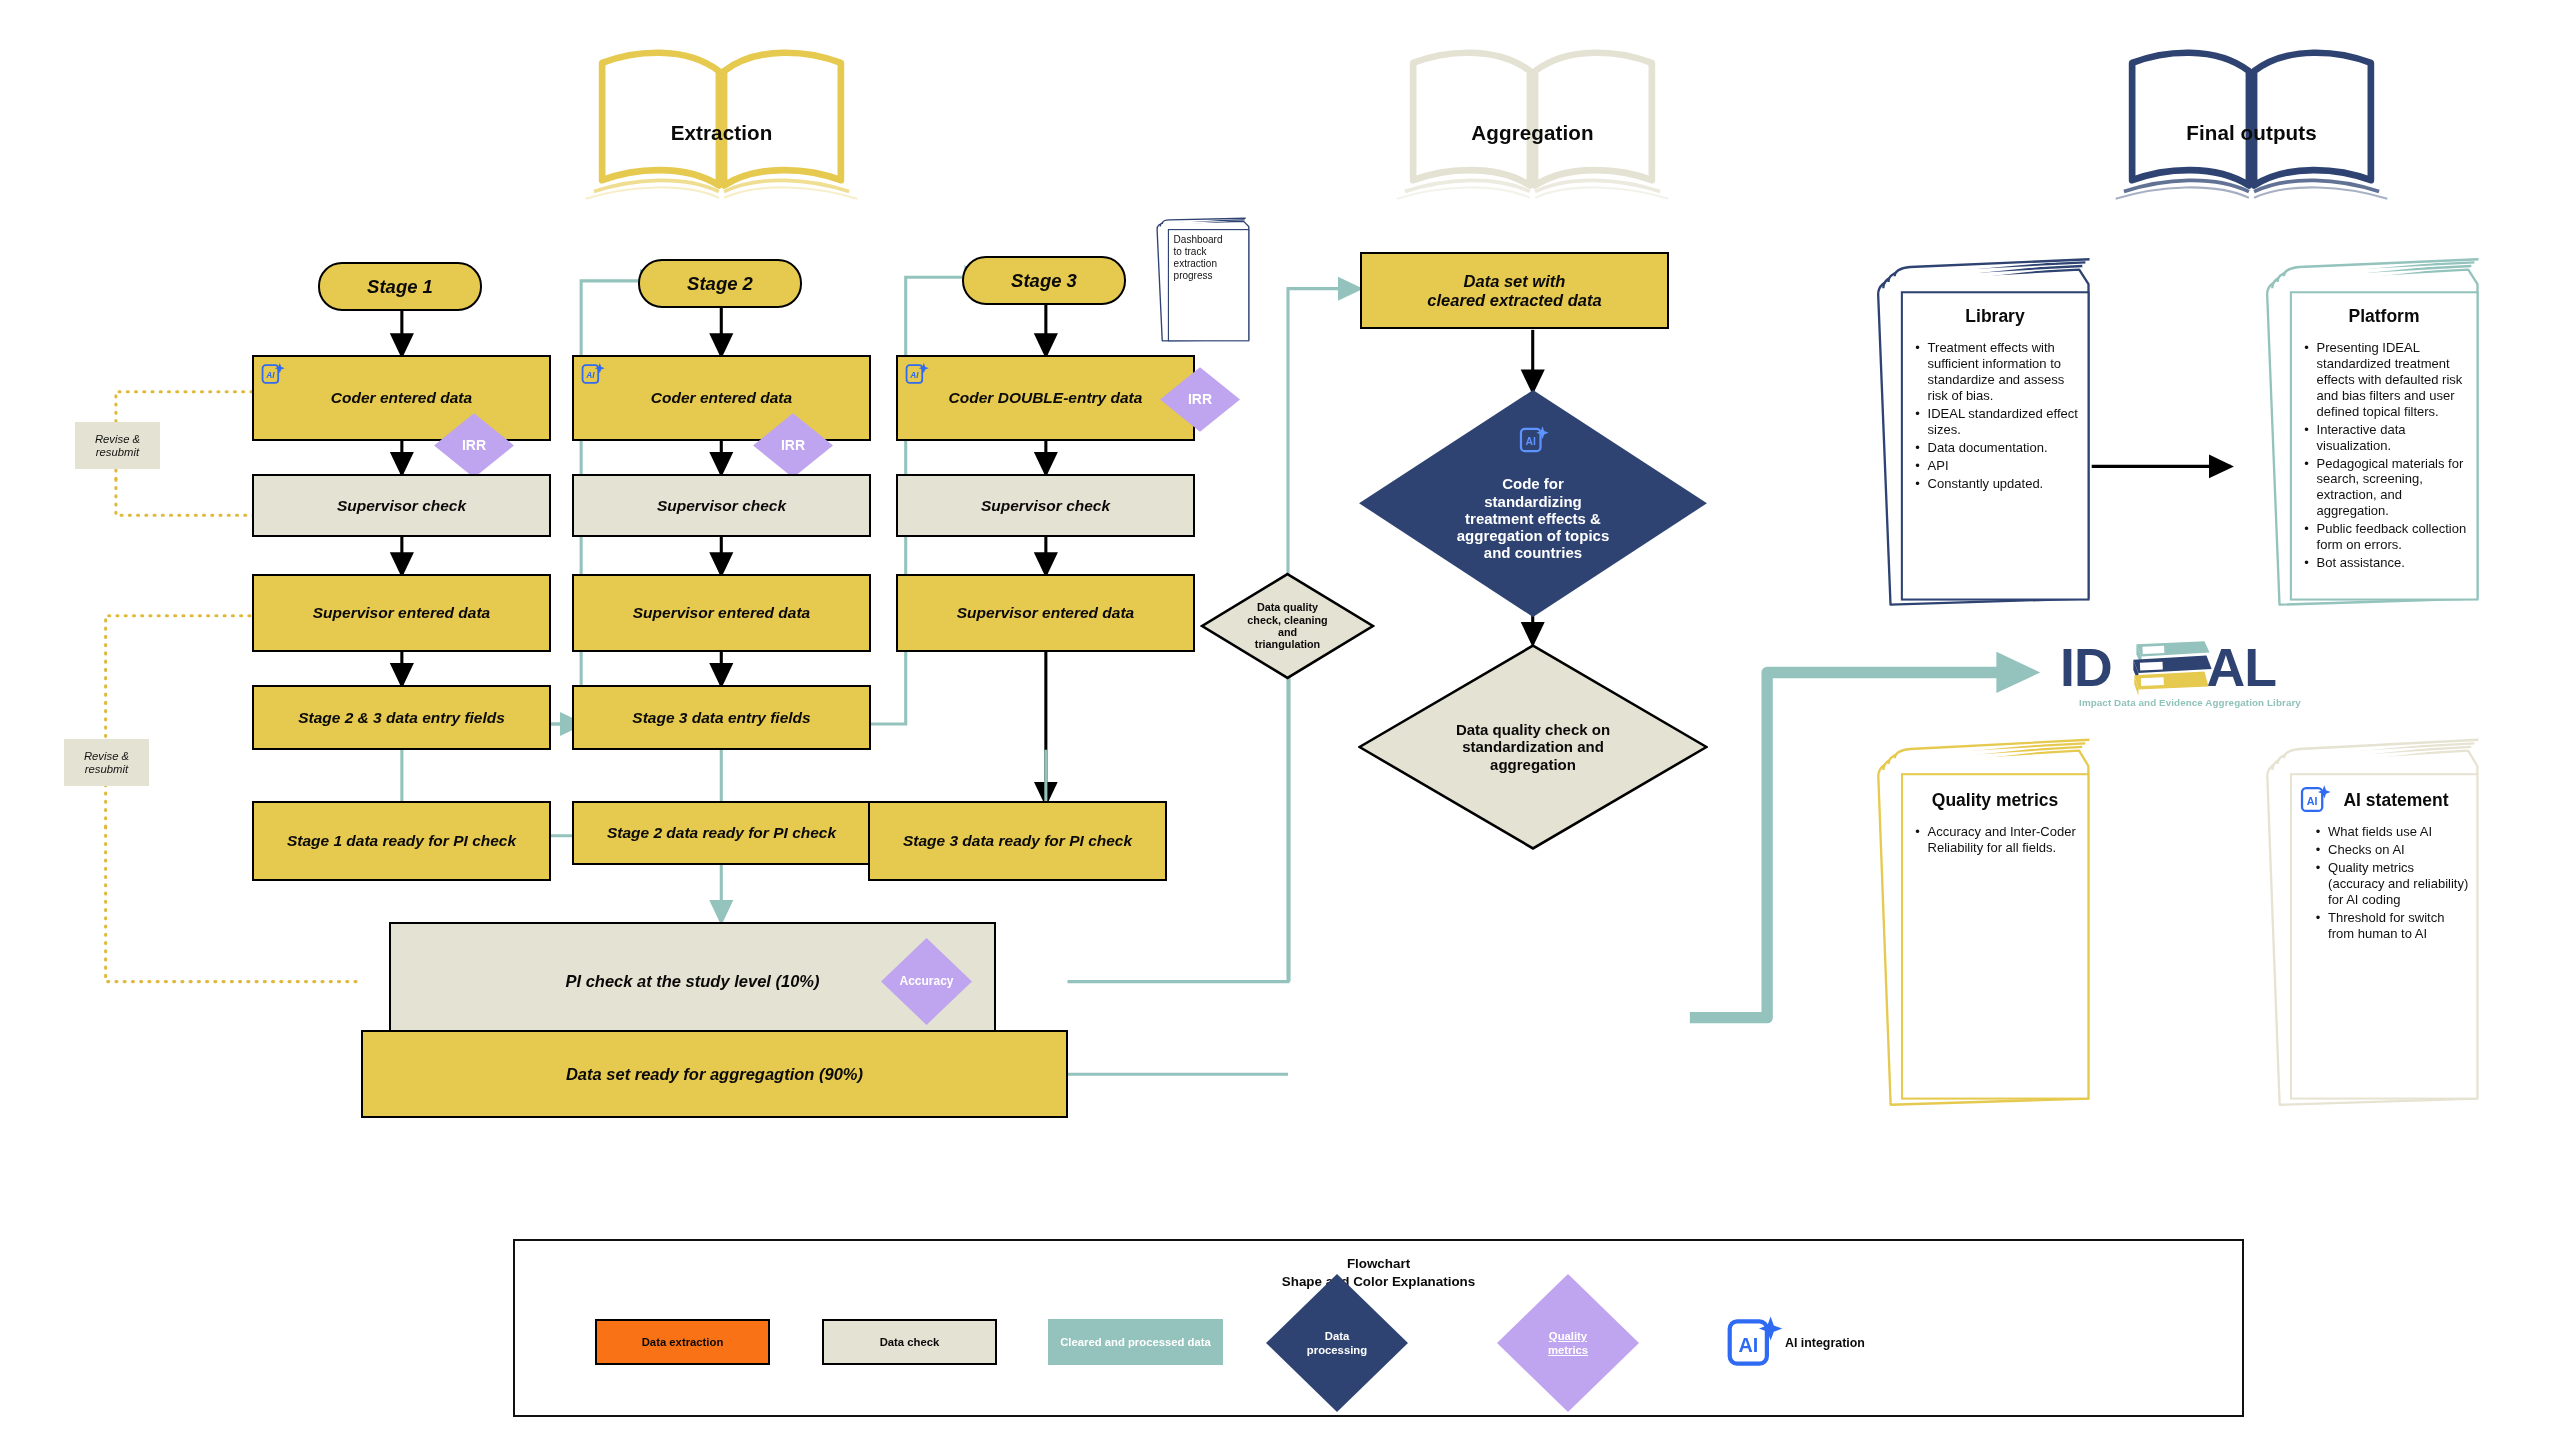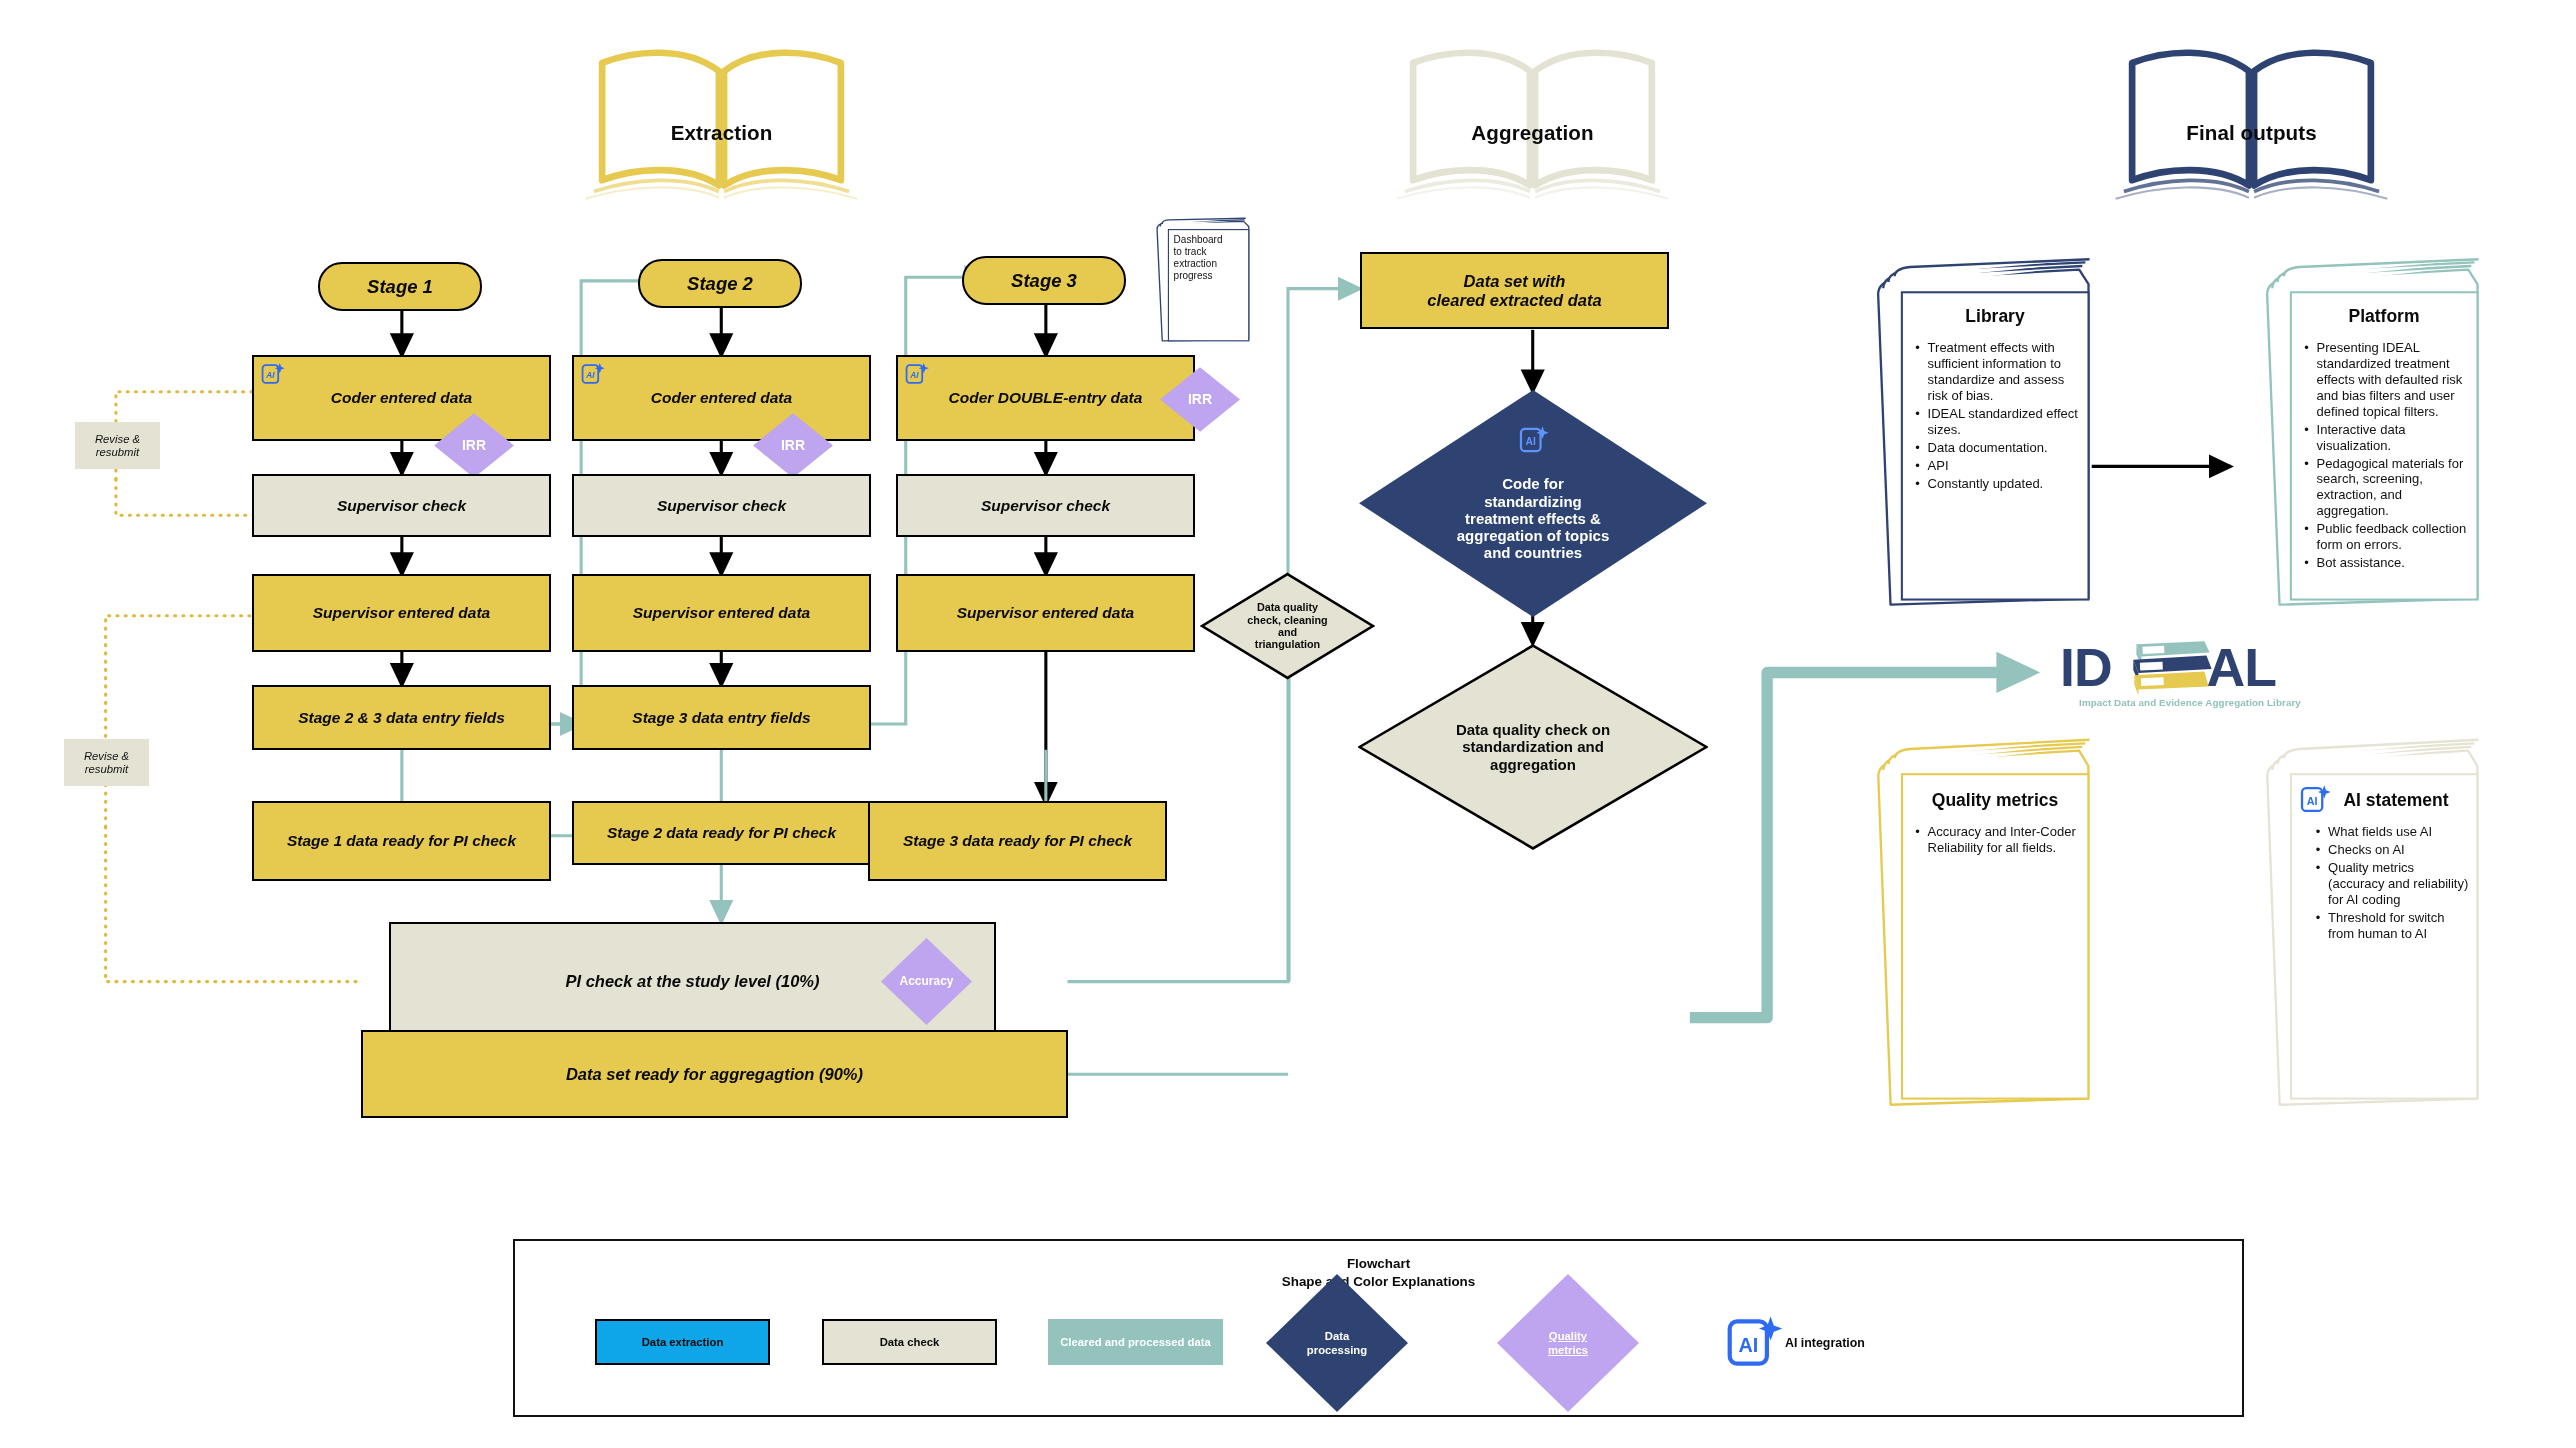--- a/index.html
+++ b/index.html
@@ -94,21 +94,21 @@
   }
   #legend .lg-title{
     position:absolute;width:100%;text-align:center;font-weight:bold;
     font-size:13.4px;line-height:1.35;color:#0a0a0a;
   }
   .lg-box{
     position:absolute;box-sizing:border-box;
     display:flex;align-items:center;justify-content:center;text-align:center;
     font-weight:bold;font-size:11.3px;
   }
-  .lg-box.sw-yellow{background:#0ea5e9;border:2.6px solid #000;color:#0a0a0a;}
+  .lg-box.sw-yellow{background:#f97316;border:2.6px solid #000;color:#0a0a0a;}
   .lg-box.sw-beige {background:#e4e2d2;border:2.6px solid #000;color:#0a0a0a;}
   .lg-box.sw-teal  {background:#93c3bc;border:none;color:#ffffff;}
   .lg-dia{position:absolute;}
   .lg-dia .lb{
     position:absolute;left:0;top:0;width:100%;height:100%;
     display:flex;align-items:center;justify-content:center;text-align:center;
     font-weight:bold;font-size:11.3px;line-height:1.25;color:#fff;
   }
   .lg-ailabel{
     position:absolute;font-weight:bold;font-size:12.4px;color:#0a0a0a;

